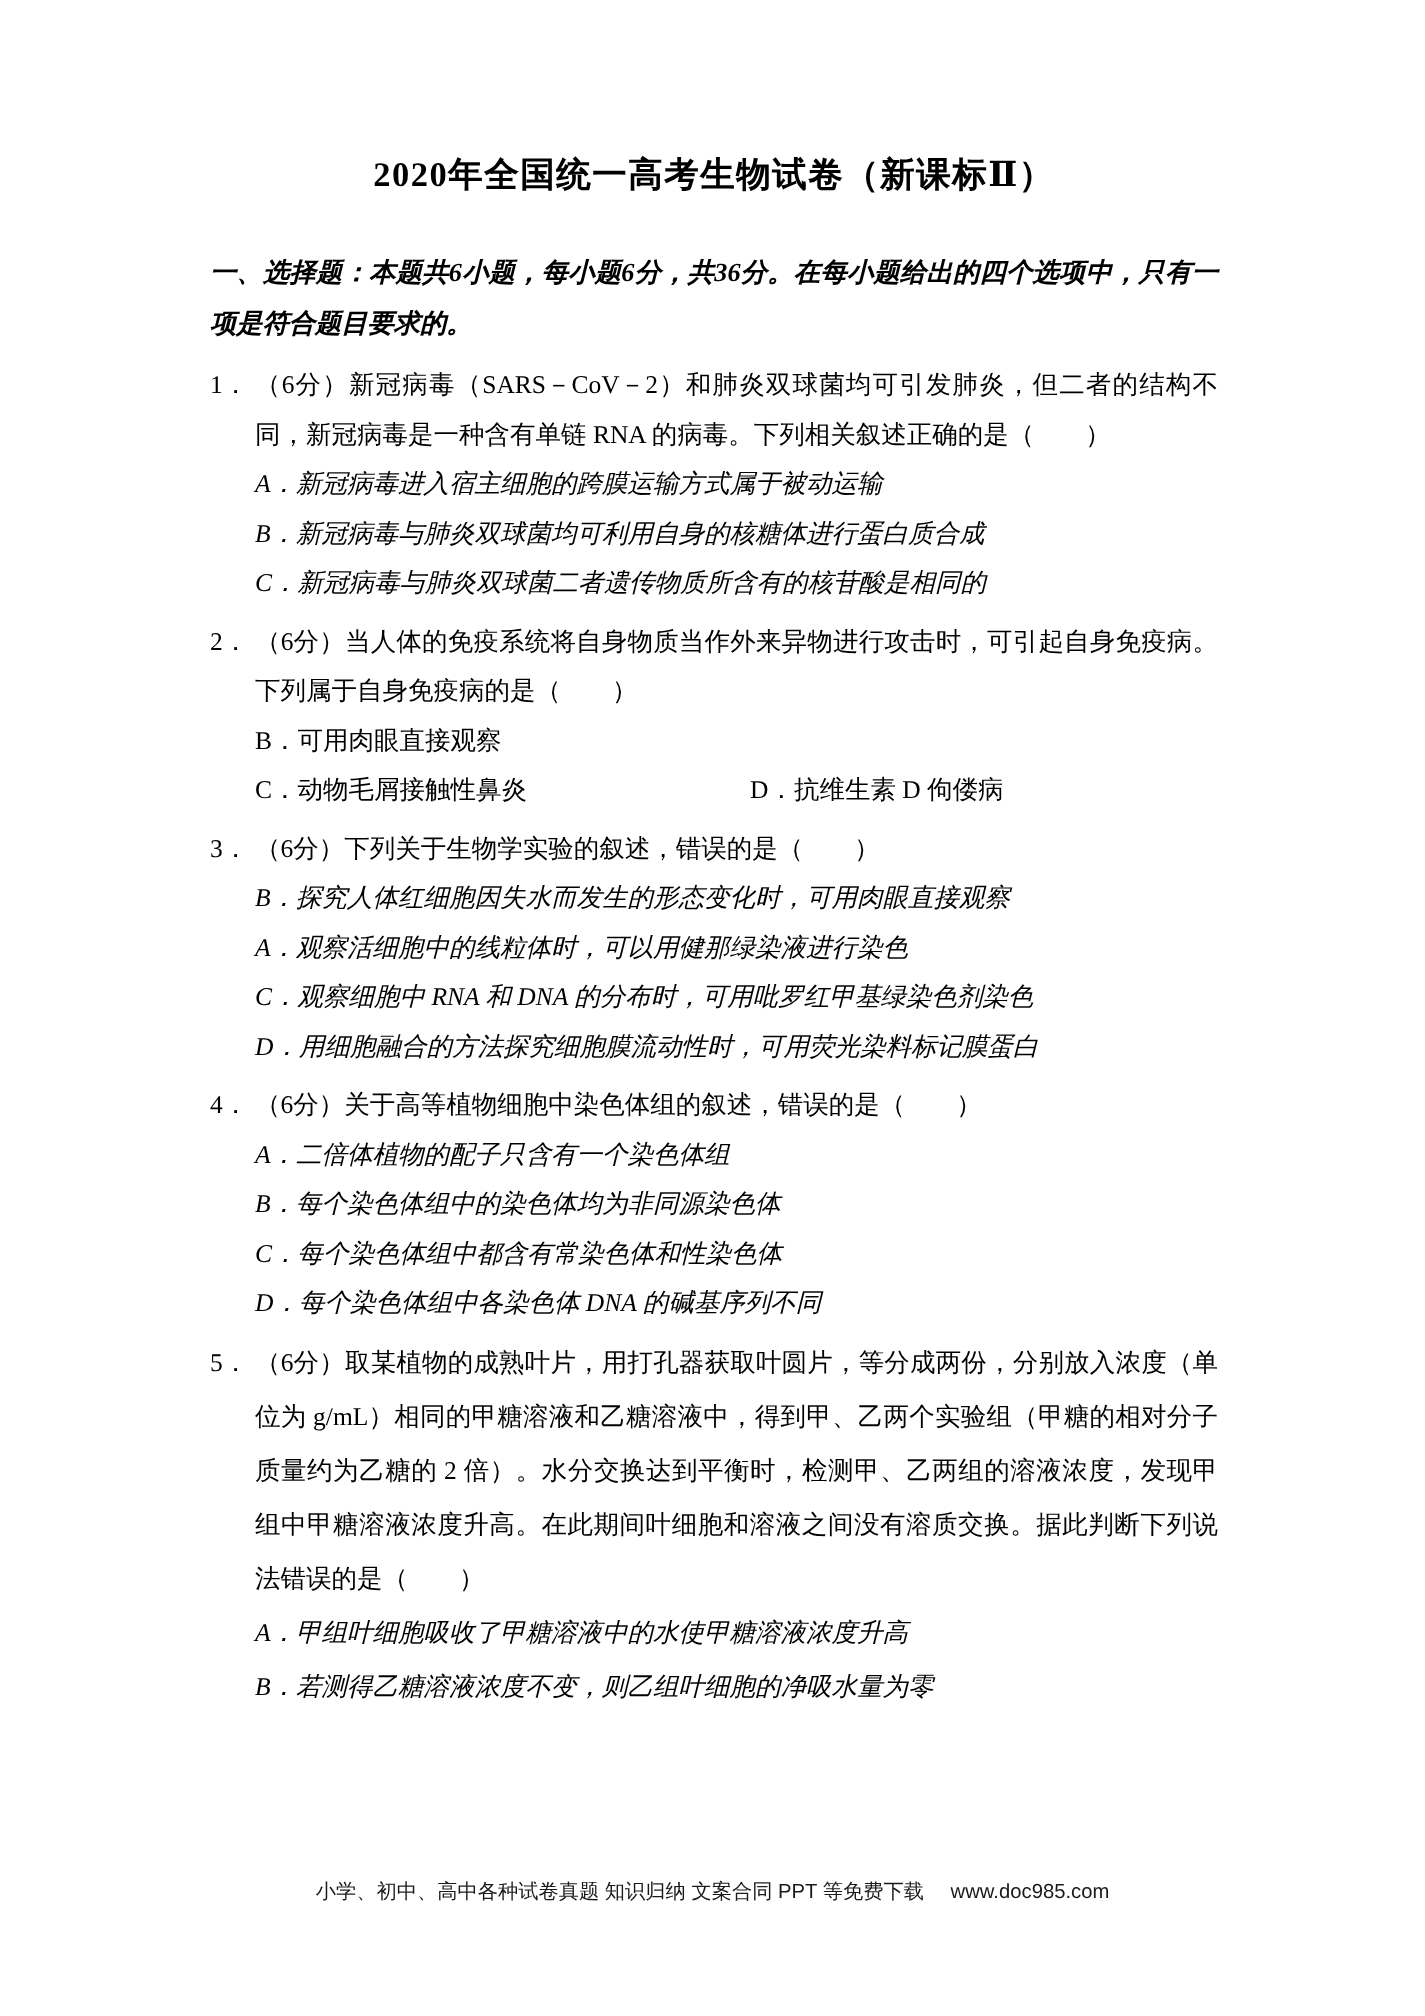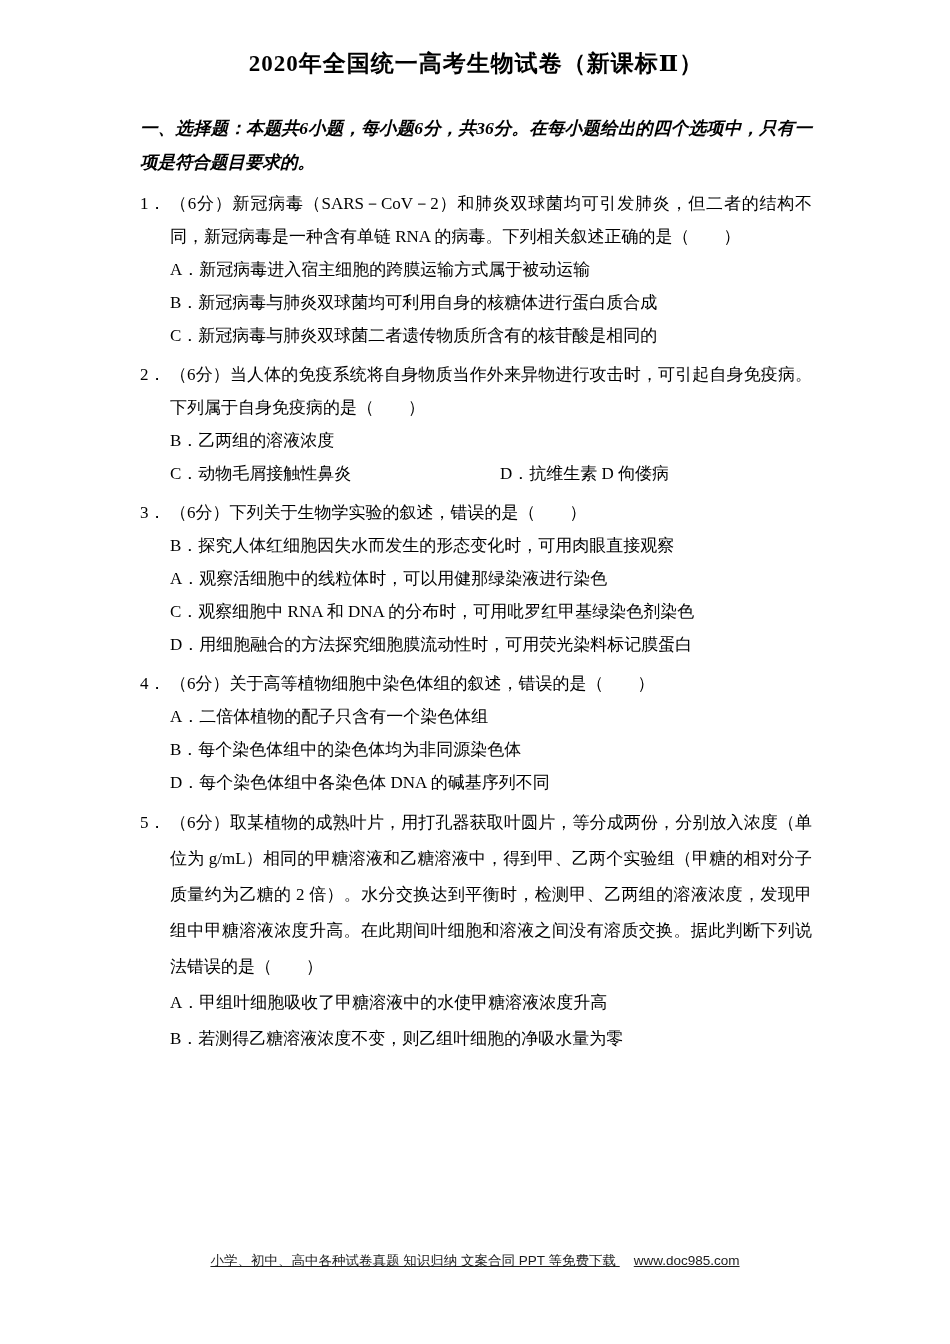--- a/index.html
+++ b/index.html
@@ -8,21 +8,21 @@
     background: #ffffff;
     color: #000000;
     font-family: "Liberation Serif", "DejaVu Serif", serif;
   }
   .page {
     position: relative;
     width: 950px;
     height: 1344px;
     margin: 0 auto;
     box-sizing: border-box;
-    padding: 48px 138px 0 140px;
+    padding: 101px 138px 0 140px;
     background: #ffffff;
     overflow: hidden;
   }
   .title {
     text-align: center;
     font-size: 23px;
     font-weight: bold;
     margin: 0 0 32px 0;
     letter-spacing: 1px;
   }
@@ -47,20 +47,21 @@
   }
   .q-num {
     position: absolute;
     left: 0;
     top: 0;
   }
   .q-option {
     padding-left: 30px;
     line-height: 33px;
     margin: 0;
+    font-style: italic;
   }
   .option-row {
     display: flex;
     padding-left: 30px;
     line-height: 33px;
   }
   .option-row .col-a {
     width: 330px;
     flex: 0 0 330px;
   }
@@ -68,21 +69,20 @@
   .q5 .q-option { line-height: 36px; }
   .footer {
     position: absolute;
     left: 0;
     bottom: 74px;
     width: 100%;
     text-align: center;
     font-size: 13.5px;
     color: #1a1a1a;
     font-family: "Liberation Sans", "DejaVu Sans", sans-serif;
-    text-decoration: underline;
   }
   .footer .footer-url { margin-left: 14px; }
 </style>
 </head>
 <body>
 
 <div class="page">
 
   <h1 class="title">2020年全国统一高考生物试卷（新课标Ⅱ）</h1>
 
@@ -97,21 +97,21 @@
     <p class="q-option">B．新冠病毒与肺炎双球菌均可利用自身的核糖体进行蛋白质合成</p>
     <p class="q-option">C．新冠病毒与肺炎双球菌二者遗传物质所含有的核苷酸是相同的</p>
   </div>
 
   <div class="question">
     <p class="q-stem">
       <span class="q-num">2．</span>
       <span>（6分）当人体的免疫系统将自身物质当作外来异物进行攻击时，可引起自身免疫病。下列属于自身免疫病的是（　　）</span>
     </p>
     <div class="option-row">
-      <span class="col-b">B．乙两组的溶液浓度</span>
+      <span class="col-b">B．可用肉眼直接观察</span>
     </div>
     <div class="option-row">
       <span class="col-a">C．动物毛屑接触性鼻炎</span>
       <span class="col-b">D．抗维生素 D 佝偻病</span>
     </div>
   </div>
 
   <div class="question">
     <p class="q-stem">
       <span class="q-num">3．</span>
@@ -123,20 +123,21 @@
     <p class="q-option">D．用细胞融合的方法探究细胞膜流动性时，可用荧光染料标记膜蛋白</p>
   </div>
 
   <div class="question">
     <p class="q-stem">
       <span class="q-num">4．</span>
       <span>（6分）关于高等植物细胞中染色体组的叙述，错误的是（　　）</span>
     </p>
     <p class="q-option">A．二倍体植物的配子只含有一个染色体组</p>
     <p class="q-option">B．每个染色体组中的染色体均为非同源染色体</p>
+    <p class="q-option">C．每个染色体组中都含有常染色体和性染色体</p>
     <p class="q-option">D．每个染色体组中各染色体 DNA 的碱基序列不同</p>
   </div>
 
   <div class="question q5">
     <p class="q-stem">
       <span class="q-num">5．</span>
       <span>（6分）取某植物的成熟叶片，用打孔器获取叶圆片，等分成两份，分别放入浓度（单位为 g/mL）相同的甲糖溶液和乙糖溶液中，得到甲、乙两个实验组（甲糖的相对分子质量约为乙糖的 2 倍）。水分交换达到平衡时，检测甲、乙两组的溶液浓度，发现甲组中甲糖溶液浓度升高。在此期间叶细胞和溶液之间没有溶质交换。据此判断下列说法错误的是（　　）</span>
     </p>
     <p class="q-option">A．甲组叶细胞吸收了甲糖溶液中的水使甲糖溶液浓度升高</p>
     <p class="q-option">B．若测得乙糖溶液浓度不变，则乙组叶细胞的净吸水量为零</p>

